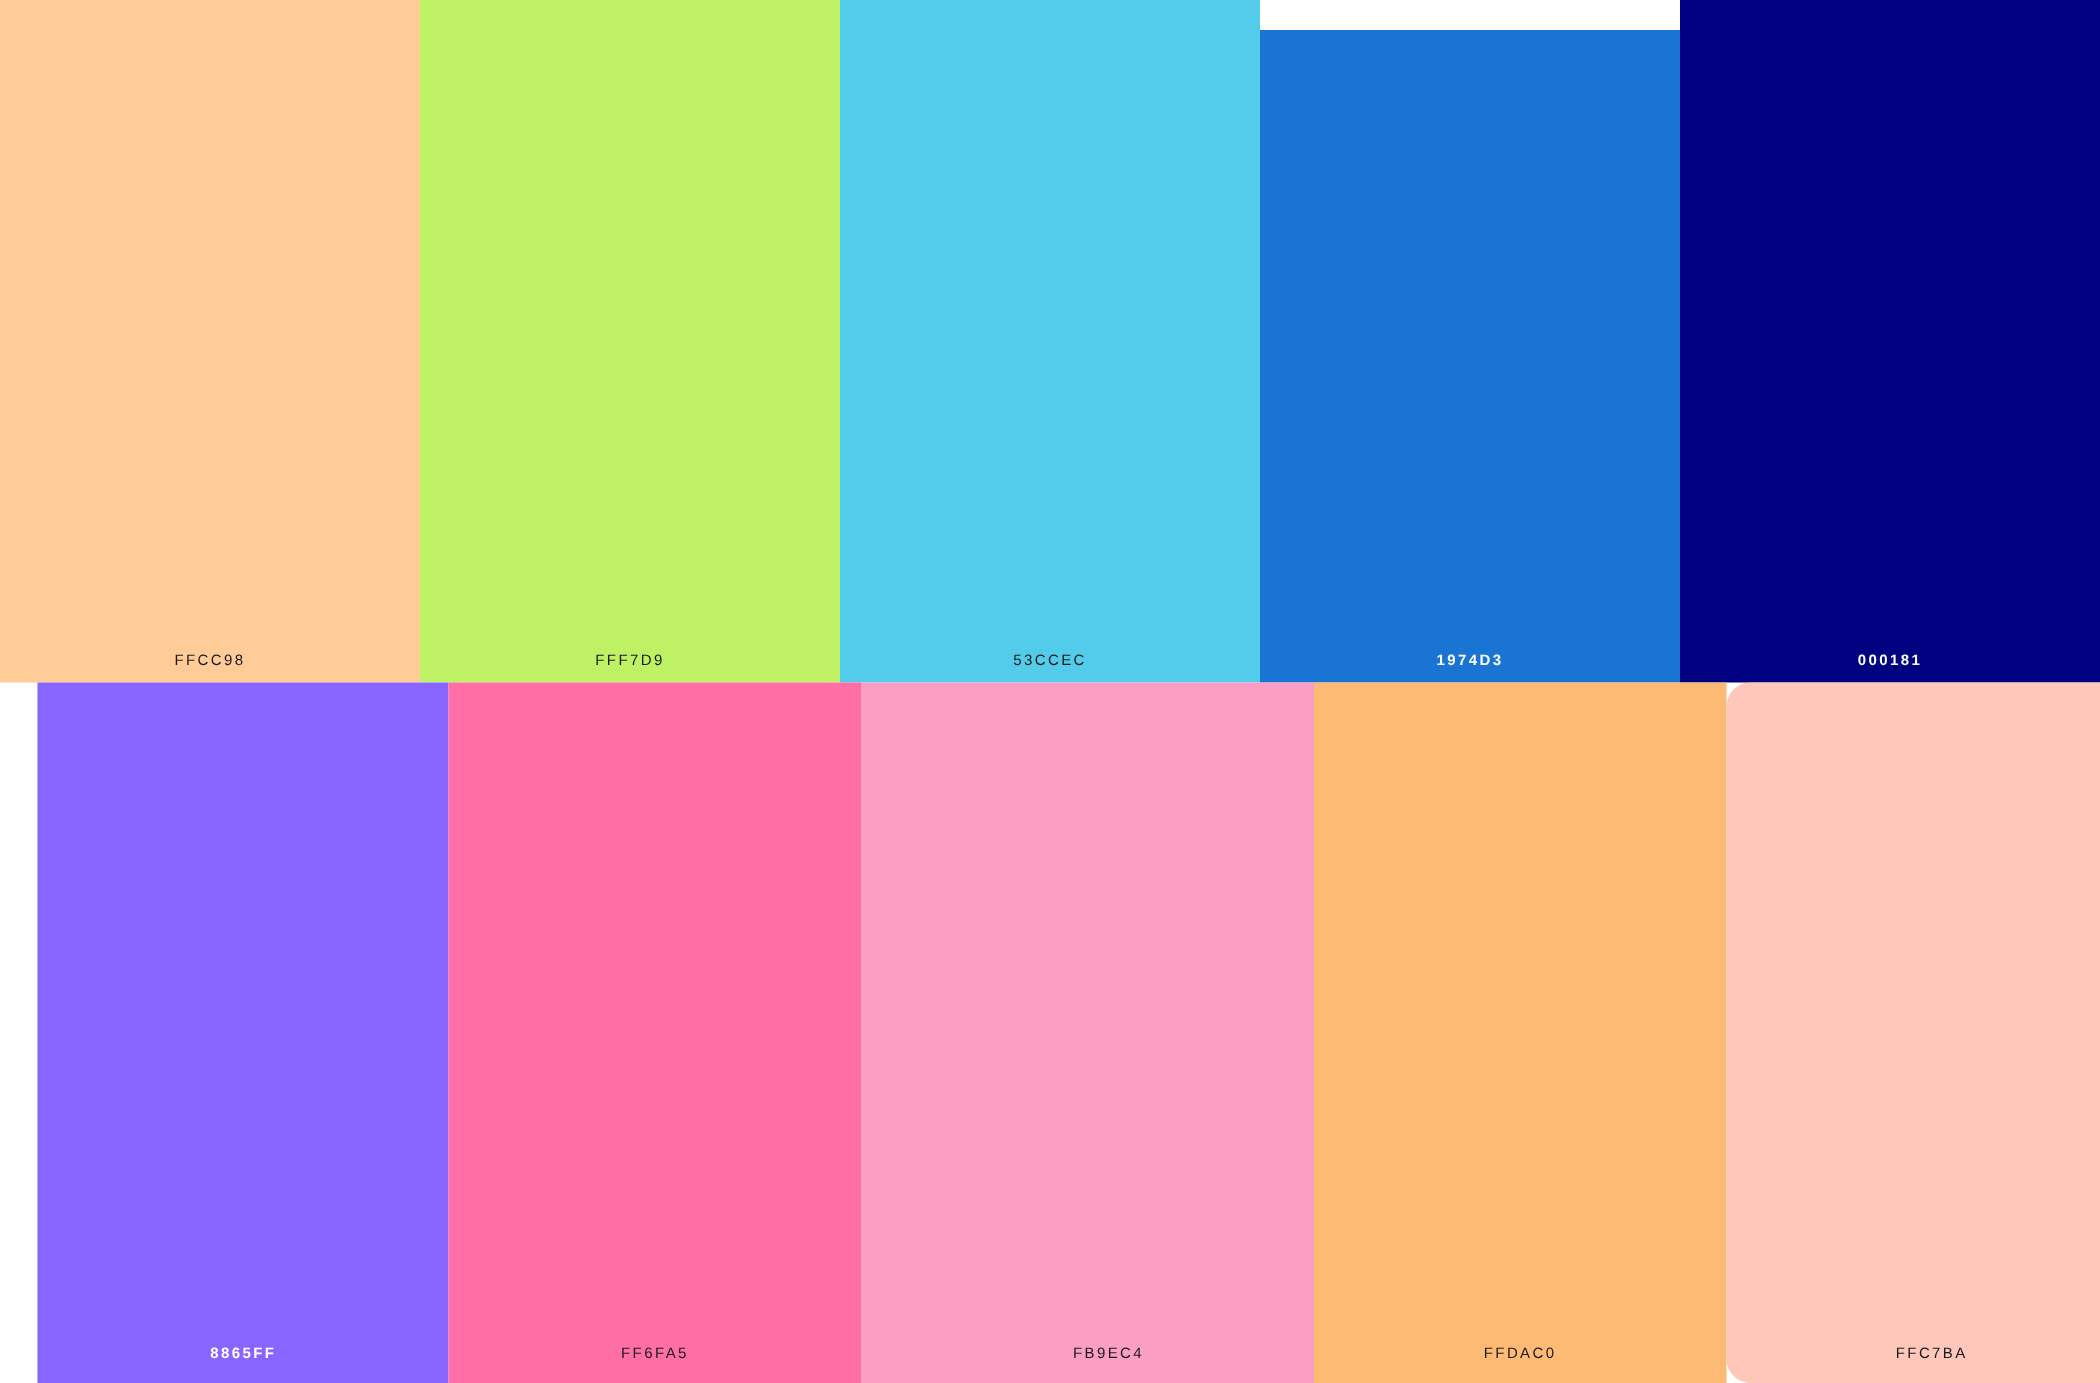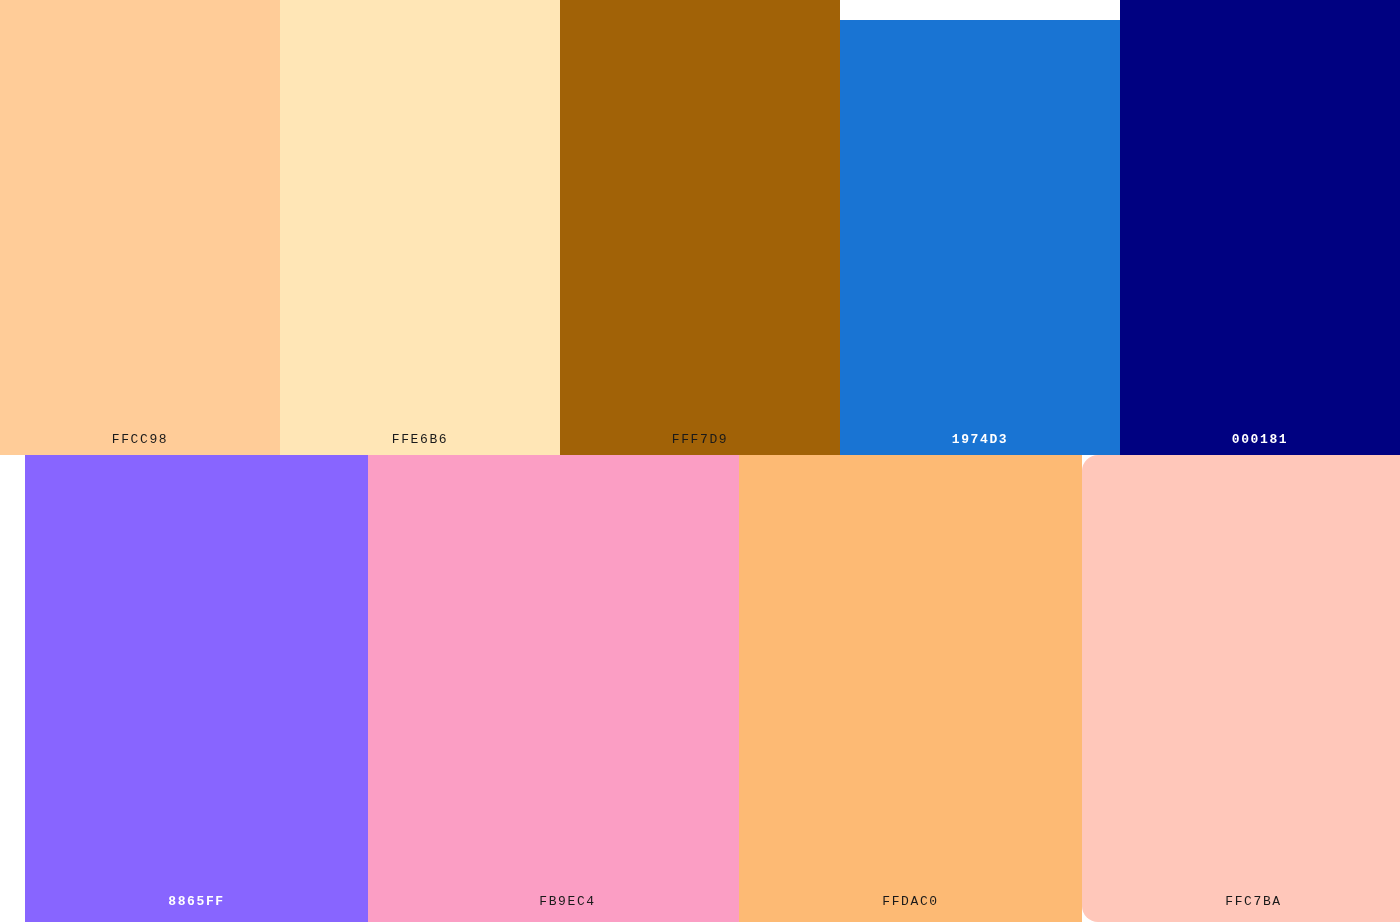--- a/index.html
+++ b/index.html
@@ -37,22 +37,22 @@
     position: relative;
     display: flex;
     align-items: flex-end;
     justify-content: center;
     min-width: 0;
   }
   .swatch-label {
     display: block;
     width: 100%;
     text-align: center;
-    font-family: Liberation Mono, monospace;
-    font-size: 13px;
+    font-family: Liberation Sans, sans-serif;
+    font-size: 10px;
     letter-spacing: 1.6px;
     line-height: 1;
     white-space: nowrap;
     user-select: none;
   }
   .row-top .swatch-label {
     padding-bottom: 9px;
   }
   .row-bottom .swatch-label {
     padding-bottom: 14px;
@@ -70,45 +70,48 @@
 <body>
 
 <div class="palette">
 
   <div class="row row-top">
 
     <div class="swatch" style="background-color: rgb(255, 204, 152);">
       <span class="swatch-label label-dark">FFCC98</span>
     </div>
 
-    <div class="swatch" style="background-color: rgb(255, 230, 182);">
-      <span class="swatch-label label-dark">FFE6B6</span>
-    </div>
 
-    <div class="swatch" style="background-color: #a16207;">
+    <div class="swatch" style="background-color: #bef264;">
       <span class="swatch-label label-dark">FFF7D9</span>
     </div>
 
+    <div class="swatch" style="background-color: rgb(83, 204, 236);">
+      <span class="swatch-label label-dark">53CCEC</span>
+    </div>
 
     <div class="swatch" style="background-color: rgb(25, 116, 211); margin-top: 20px;">
       <span class="swatch-label label-light">1974D3</span>
     </div>
 
     <div class="swatch" style="background-color: rgb(0, 1, 129); justify-content: flex-end;">
       <span class="swatch-label label-light">000181</span>
     </div>
 
   </div>
 
   <div class="row row-bottom">
 
     <div class="swatch" style="background-color: rgb(136, 101, 255);">
       <span class="swatch-label label-light">8865FF</span>
     </div>
 
+    <div class="swatch" style="background-color: rgb(255, 111, 165);">
+      <span class="swatch-label label-dark">FF6FA5</span>
+    </div>
 
     <div class="swatch" style="background-color: rgb(251, 158, 196); padding-left: 28px;">
       <span class="swatch-label label-dark">FB9EC4</span>
     </div>
 
     <div class="swatch" style="background-color: #fdba74;">
       <span class="swatch-label label-dark">FFDAC0</span>
     </div>
 
     <div class="swatch" style="background-color: rgb(255, 199, 186); border-radius: 16px;">

